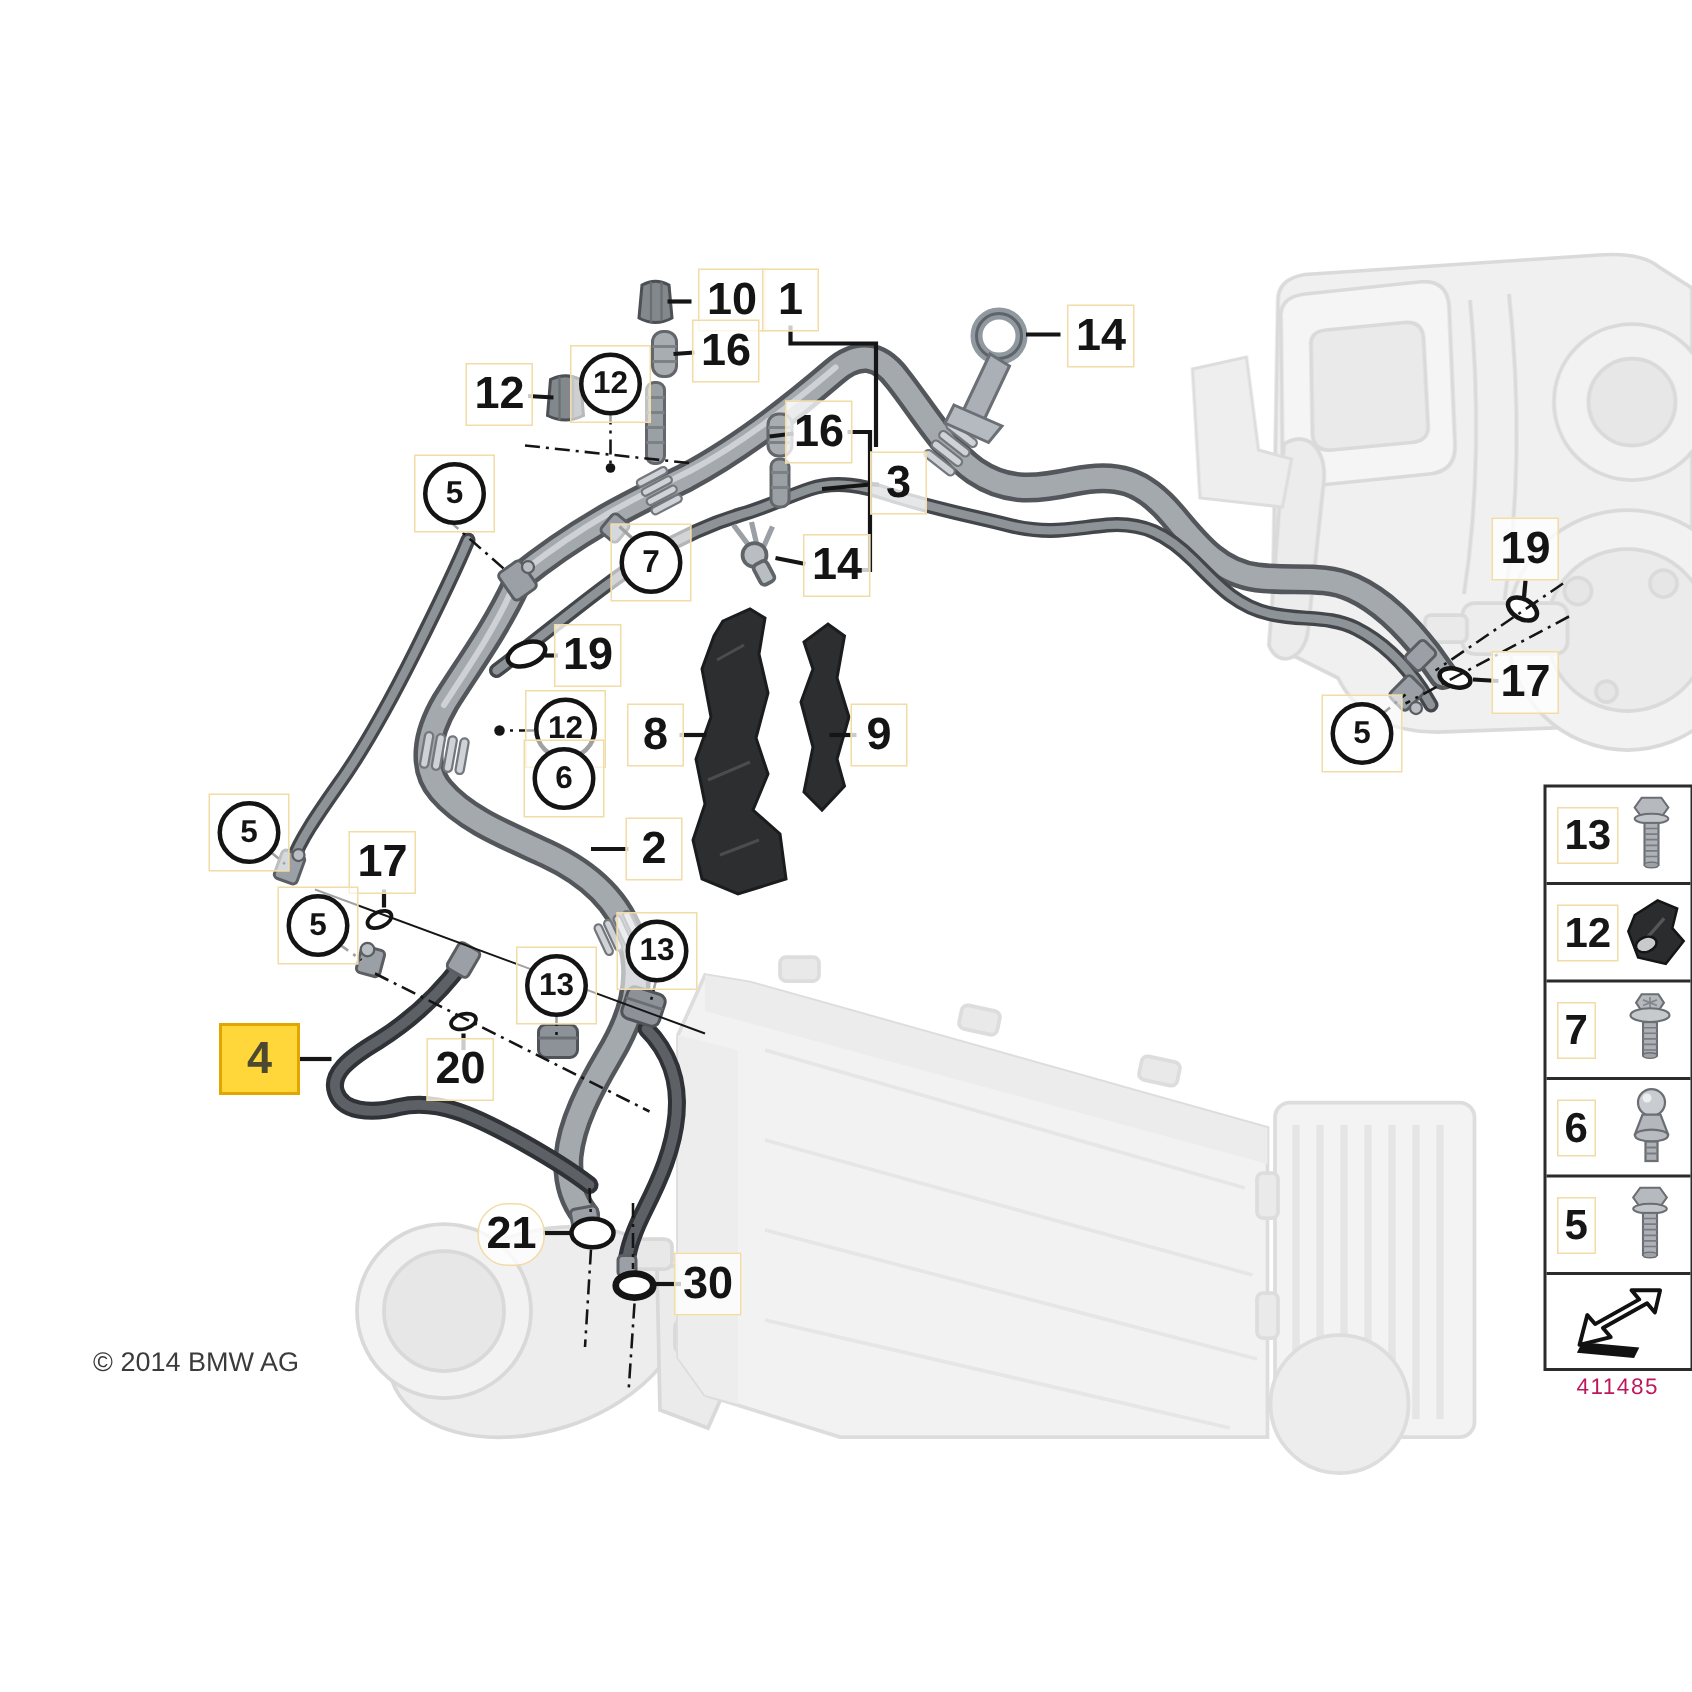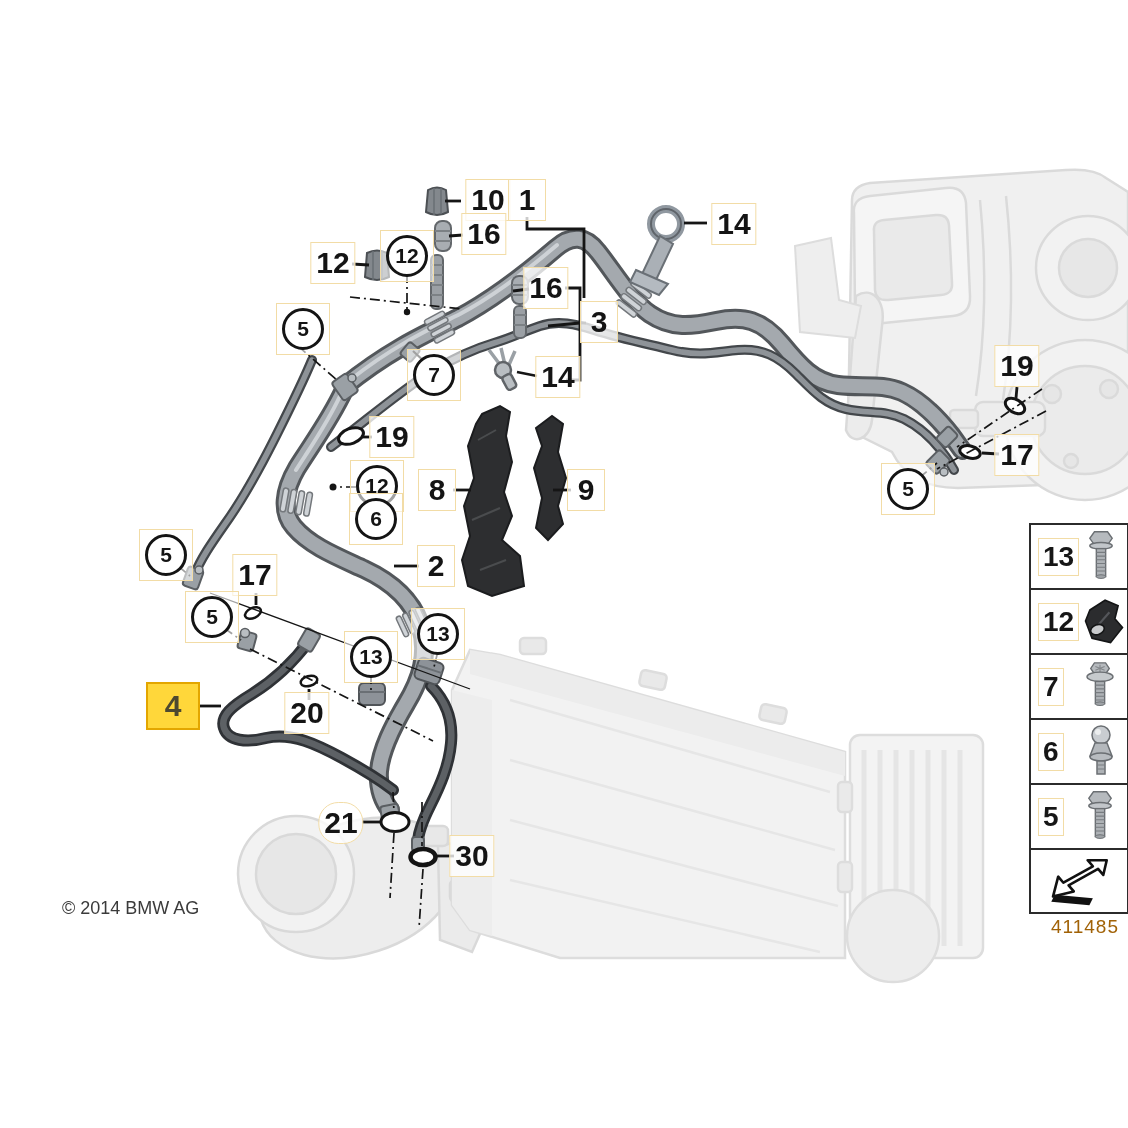--- a/index.html
+++ b/index.html
@@ -21,21 +21,21 @@
            background:var(--hf,#ffd73a);border:2px solid var(--hb,#e3a600);color:#4d4930;}
   
   .legend{position:absolute;left:1029px;top:523px;width:96px;border:2px solid #2b2b2b;background:#fff;}
   .lrow{height:63px;border-bottom:2px solid #2b2b2b;display:flex;align-items:center;}
   .lrow:last-child{border-bottom:none;}
   .lnum{font-size:28px;font-weight:bold;color:#161616;border:1px solid #f2dca6;
         padding:0 4px;margin-left:7px;line-height:36px;}
   .licon{margin-left:auto;margin-right:5px;display:flex;align-items:center;}
   .arrowrow{height:62px;display:flex;align-items:center;justify-content:center;}
   .copyright{position:absolute;left:62px;top:898px;font-size:18px;color:#3b3b3b;}
-  .diagno{position:absolute;left:1051px;top:916px;font-size:19px;color:#a16207;letter-spacing:1px;}
+  .diagno{position:absolute;left:1051px;top:916px;font-size:15px;color:#be185d;letter-spacing:1px;}
 </style>
 </head>
 <body>
 
 <div class="stage" style="--cb: #F2DCA6; --hf: #FFD73A; --hb: #E3A600;">
 
 <svg id="art" width="1128" height="1128" viewBox="0 0 1128 1128">
 
   <g opacity="0.6">
 

